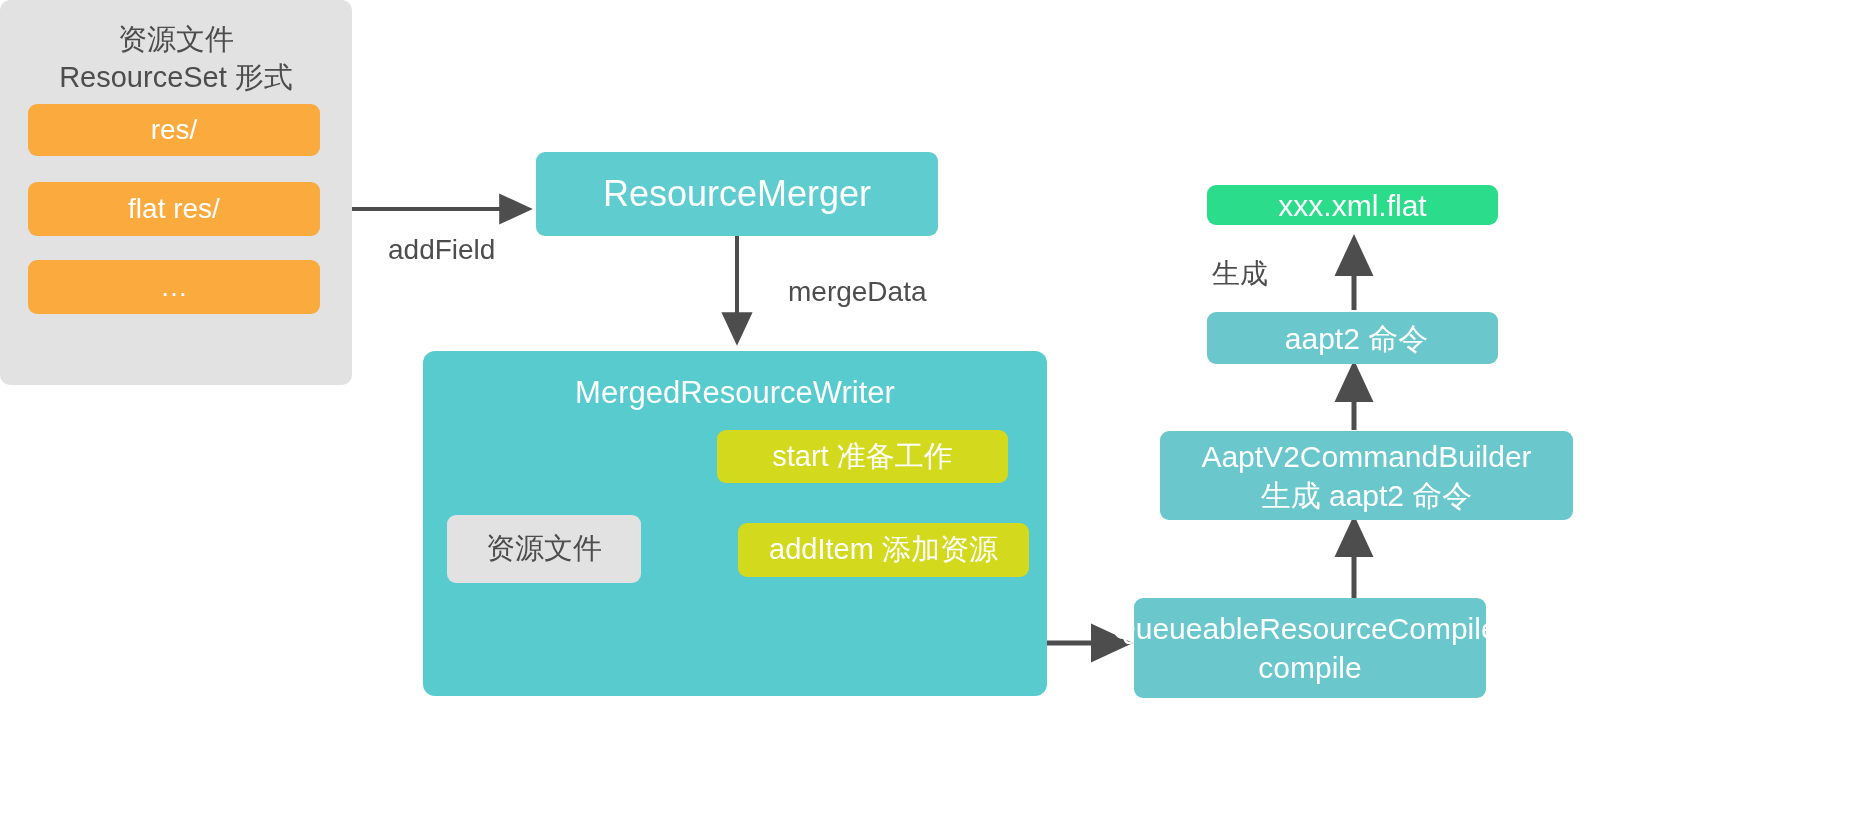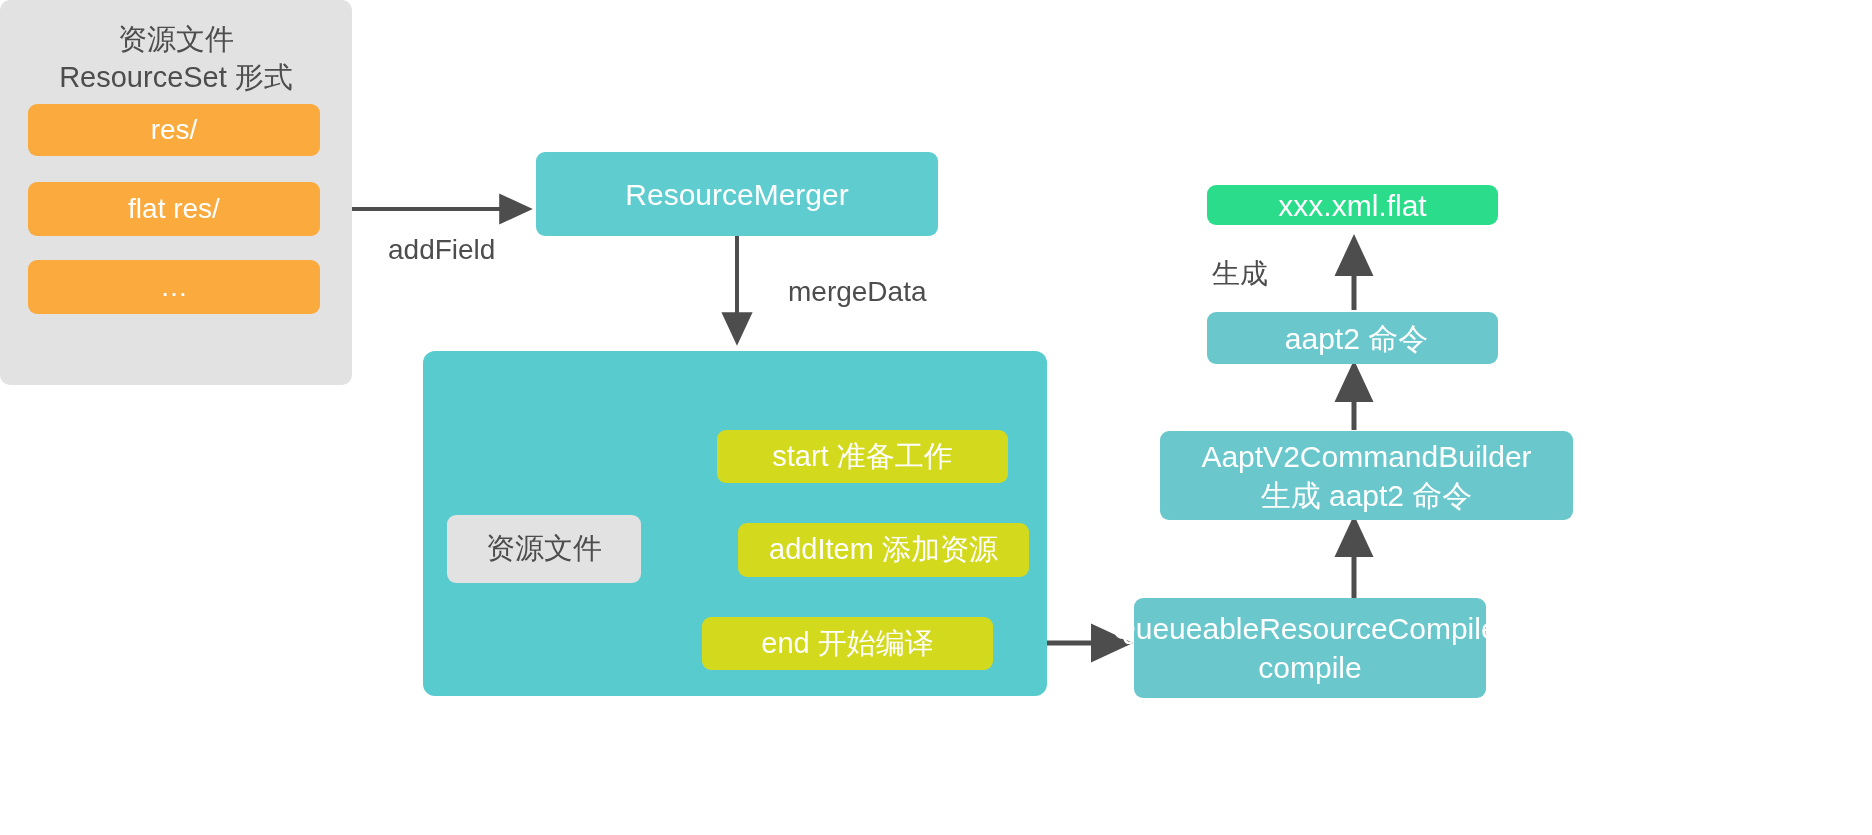--- a/index.html
+++ b/index.html
@@ -47,21 +47,21 @@
     background: #fbab3e;
     border-radius: 9px;
     color: #ffffff;
     font-size: 28px;
   }
 
   .box-teal {
     background: #5fcdd0;
     border-radius: 9px;
     color: #ffffff;
-    font-size: 30px;
+    font-size: 36px;
   }
   .box-teal-dark {
     background: #6ac8cd;
     border-radius: 9px;
     color: #ffffff;
     font-size: 30px;
   }
 
   .panel-teal {
     background: #58cbcf;
@@ -167,36 +167,34 @@
 
   <div class="node box-teal" style="left:536px; top:152px; width:402px; height:84px;">
     <span>ResourceMerger</span>
   </div>
 
   <div class="edge-label" style="left:788px; top:276px;">mergeData</div>
 
   <div class="node panel-teal" style="left:423px; top:351px; width:624px; height:345px;">
   </div>
 
+  <div class="panel-title" style="left:423px; top:375px; width:624px;">MergedResourceWriter</div>
 
   <div class="node chip-gray" style="left:447px; top:515px; width:194px; height:68px;">
     <span>资源文件</span>
   </div>
 
   <div class="node chip-yellow" style="left:702px; top:430px; width:291px; height:53px;margin-left:15px;">
     <span>start 准备工作</span>
   </div>
 
   <div class="node chip-yellow" style="left:702px; top:523px; width:291px; height:54px;margin-left:36px;">
     <span>addItem 添加资源</span>
   </div>
 
-  <div class="node chip-yellow" style="left:702px; top:617px; width:291px; height:53px;">
-    <span>end 开始编译</span>
-  </div>
 
   <div class="node box-green" style="left:1207px; top:185px; width:291px; height:40px;">
     <span>xxx.xml.flat</span>
   </div>
 
   <div class="edge-label" style="left:1212px; top:255px;">生成</div>
 
   <div class="node box-teal-dark" style="left:1207px; top:312px; width:291px; height:52px;padding-left:8px;">
     <span>aapt2 命令</span>
   </div>

